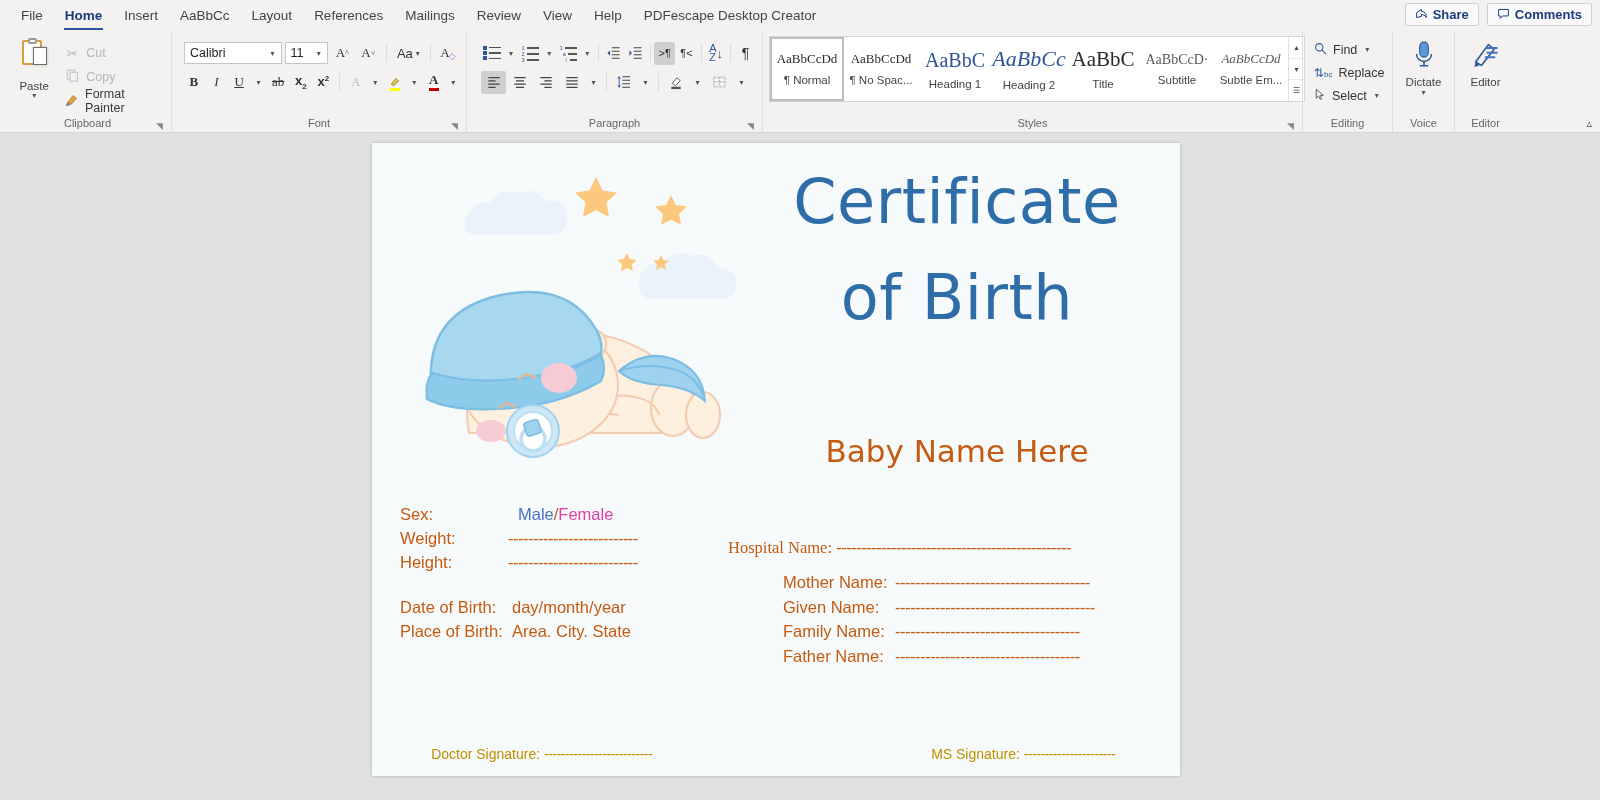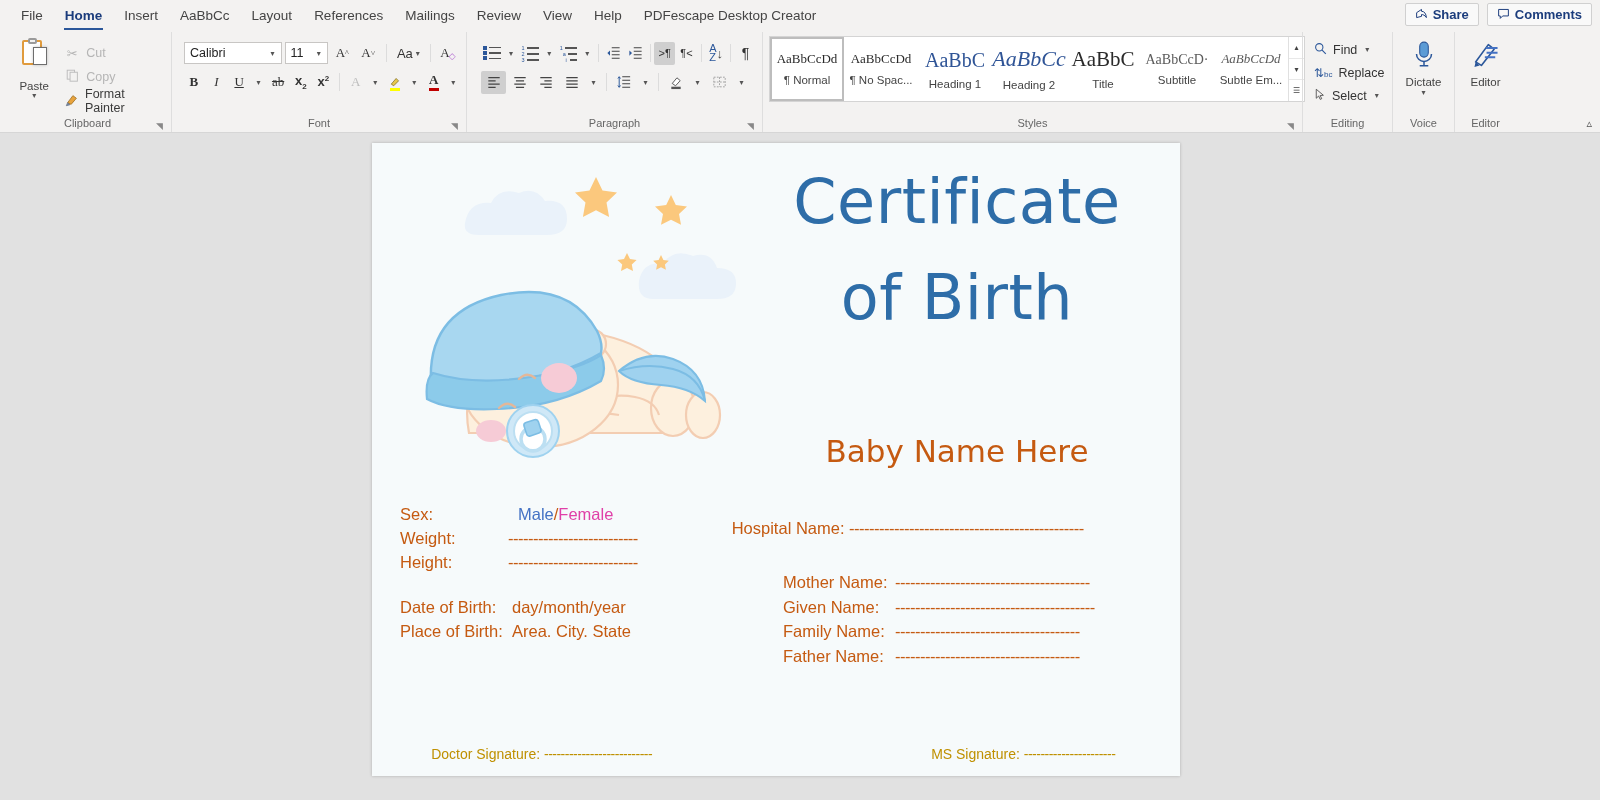--- a/index.html
+++ b/index.html
@@ -215,21 +215,21 @@
   .row .k { width: 72px; }
   .row .v { }
   .male { color: #4472c4; margin-left: 46px; }
   .slash { color: #c55a11; }
   .female { color: #e040a8; }
 
   .blk-left2 { position: absolute; left: 28px; top: 455px; font-size: 16.5px; color: #c55a11; }
   .row2 { display: flex; align-items: baseline; height: 24px; }
   .row2 .k { width: 112px; }
 
-  .blk-hosp { position: absolute; left: 323px; top: 357px; font-size: 16.5px; color: #c55a11; white-space: pre; }
+  .blk-hosp { position: absolute; left: 323px; top: 375px; font-size: 16.5px; color: #c55a11; white-space: pre; font-family: Liberation Serif, serif; }
   .blk-parents { position: absolute; left: 395px; top: 430px; font-size: 16.5px; color: #c55a11; }
   .rowp { display: flex; align-items: flex-start; height: 24.5px; white-space: pre; margin-left: 16px; }
   .rowp .k { width: 112px; }
 
   .sig-l { position: absolute; left: 28px; top: 587px; font-size: 14px; color: #bf9000; white-space: pre; }
   .sig-r { position: absolute; left: 528px; top: 587px; font-size: 14px; color: #bf9000; white-space: pre; }
 </style>
 </head>
 <body>
 

